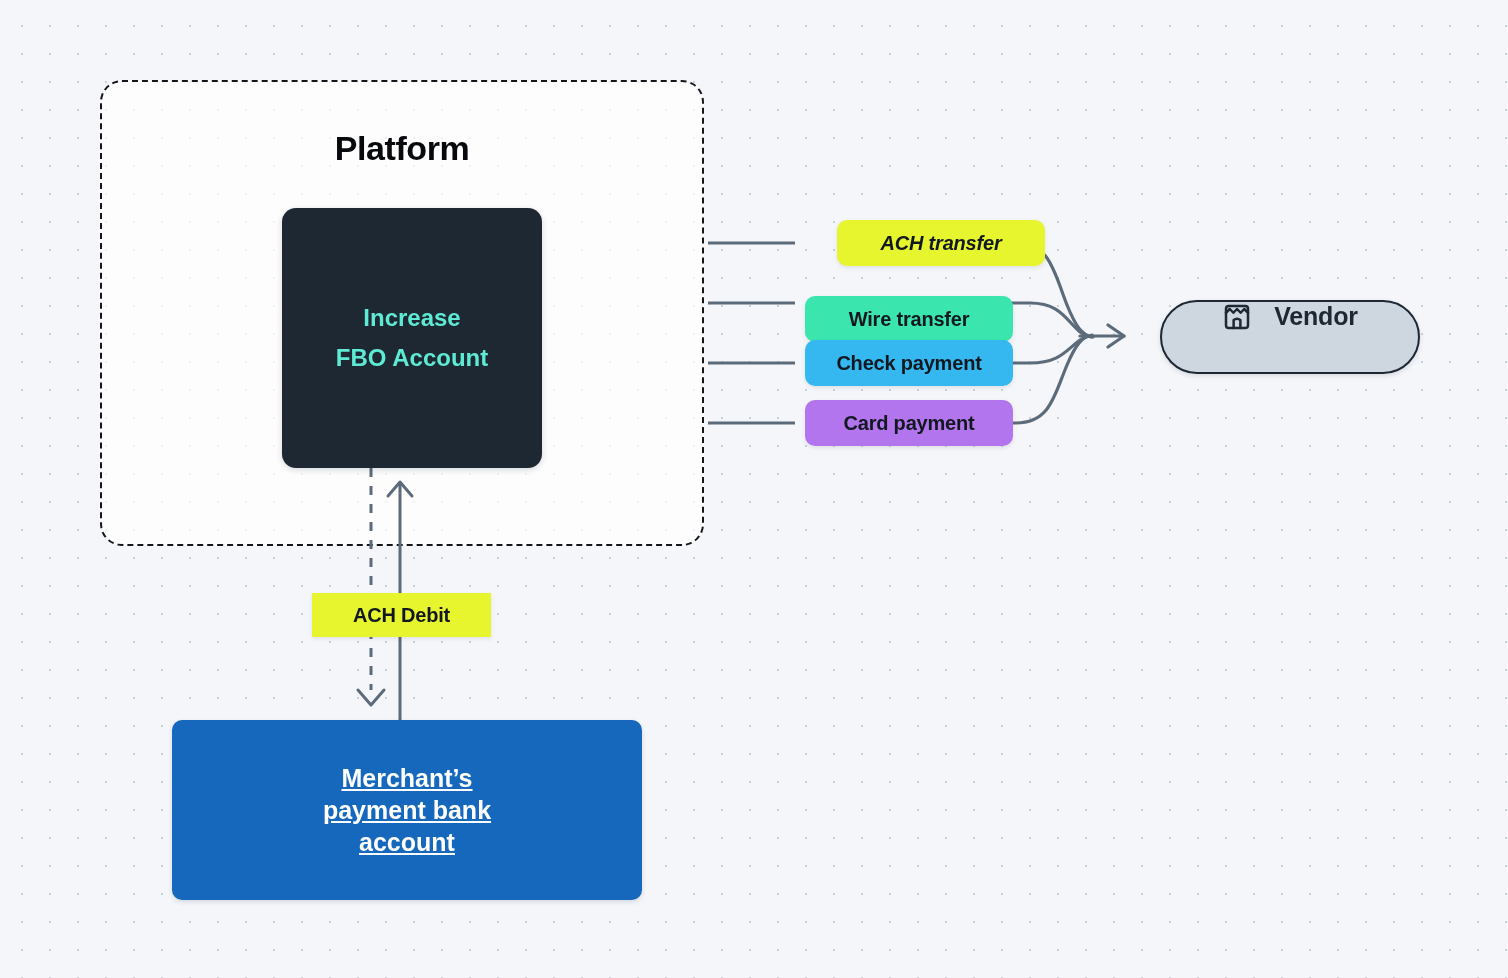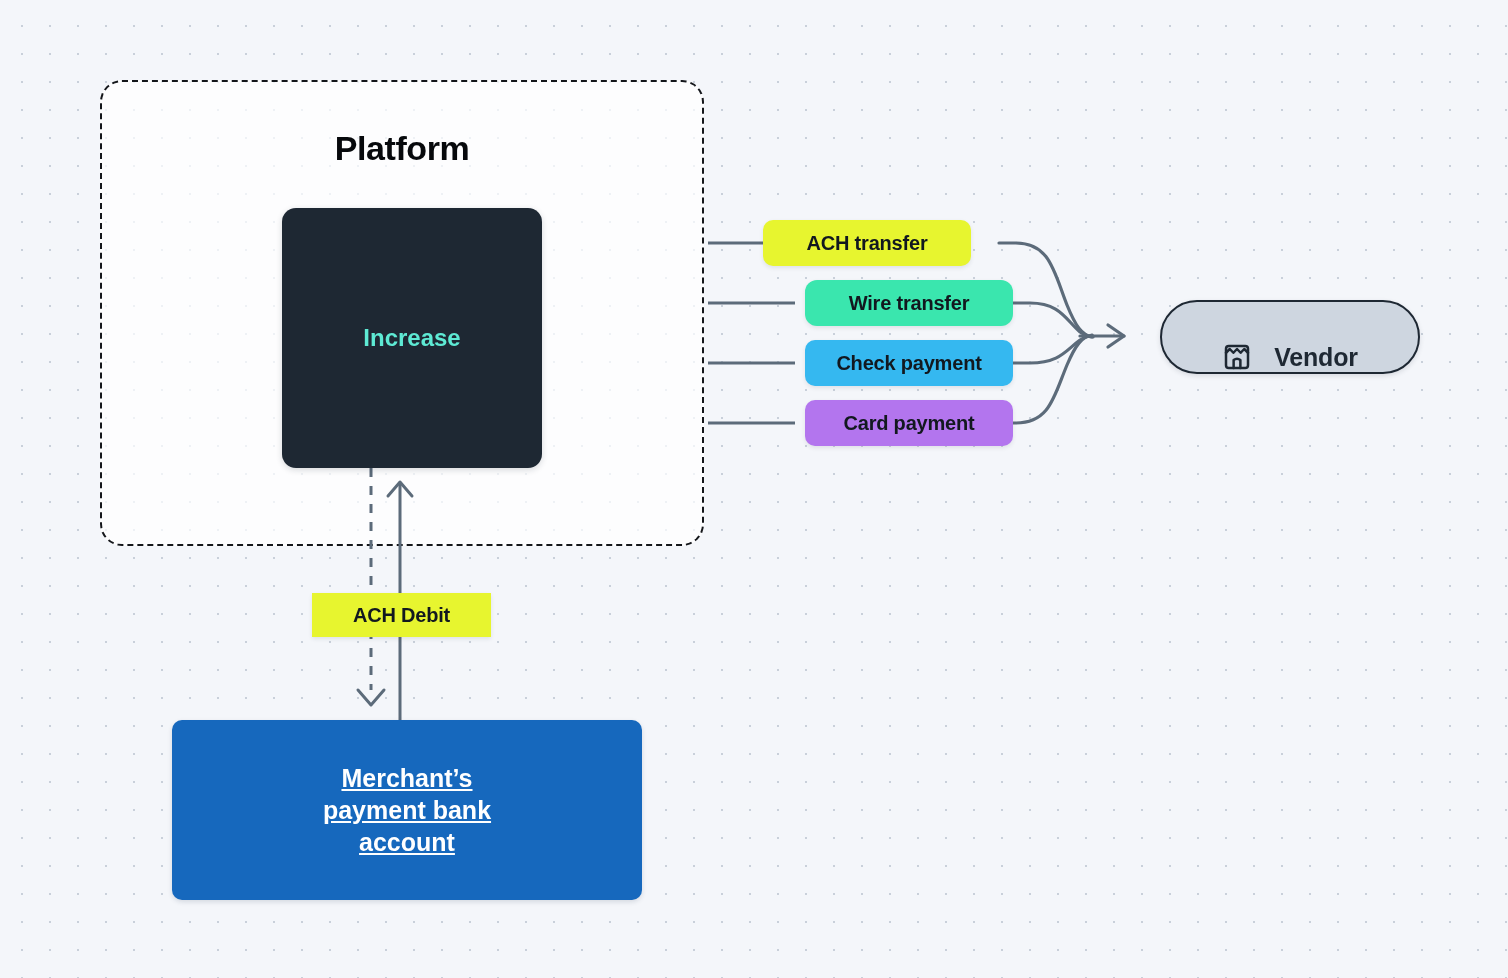--- a/index.html
+++ b/index.html
@@ -103,21 +103,21 @@
   .vendor-node {
     position: absolute;
     left: 1148px;
     top: 300px;
     width: 260px;
     height: 74px;
     background: #ced6e0;
     border: 2.5px solid #1e2833;
     border-radius: 37px;
     display: flex;
-    align-items: flex-end;
+    align-items: flex-start;
     justify-content: center;
     gap: 22px;
     box-sizing: border-box;
     box-shadow: 0 2px 5px rgba(30,40,55,0.13);
   }
   .vendor-label {
     font-size: 25px;
     font-weight: bold;
     color: #1e2833;
     letter-spacing: -0.2px;
@@ -131,22 +131,22 @@
     border-radius: 10px;
     display: flex;
     align-items: center;
     justify-content: center;
     font-size: 20px;
     font-weight: bold;
     color: #12181f;
     letter-spacing: -0.2px;
     box-shadow: 0 2px 4px rgba(40,50,65,0.10);
   }
-  .pill-ach   { left: 751px; top: 220px; width: 208px; background: #e7f52f; }
-  .pill-wire  { left: 793px; top: 280px; width: 208px; background: #3ae6ae; border-radius: 12px; }
+  .pill-ach   { left: 825px; top: 220px; width: 208px; background: #e7f52f; font-style: italic; }
+  .pill-wire  { left: 793px; top: 296px; width: 208px; background: #3ae6ae; }
   .pill-check { left: 793px; top: 340px; width: 208px; background: #35b8f0; }
   .pill-card  { left: 793px; top: 400px; width: 208px; background: #b375ee; }
 
   .ach-debit-pill {
     position: absolute;
     left: 300px;
     top: 593px;
     width: 179px;
     height: 44px;
     background: #e7f52f;
@@ -206,20 +206,21 @@
     <path d="M 358 690 L 371 705 L 384 690" fill="none" stroke="#5c6b7a" stroke-width="3" stroke-linecap="round" stroke-linejoin="round"></path>
 
     <line x1="400" y1="740" x2="400" y2="483" stroke="#5c6b7a" stroke-width="3" fill="none"></line>
     <path d="M 388 496 L 400 482 L 412 496" fill="none" stroke="#5c6b7a" stroke-width="3" stroke-linecap="round" stroke-linejoin="round"></path>
   </svg>
 
   <div class="layer-nodes">
 
     <div class="fbo-node">
       <span class="line">Increase</span>
+      <span class="line">FBO Account</span>
     </div>
 
     <div class="merchant-node">
       <div>
         <span class="line">Merchant’s</span><br>
         <span class="line">payment bank</span><br>
         <span class="line">account</span>
       </div>
     </div>
 

